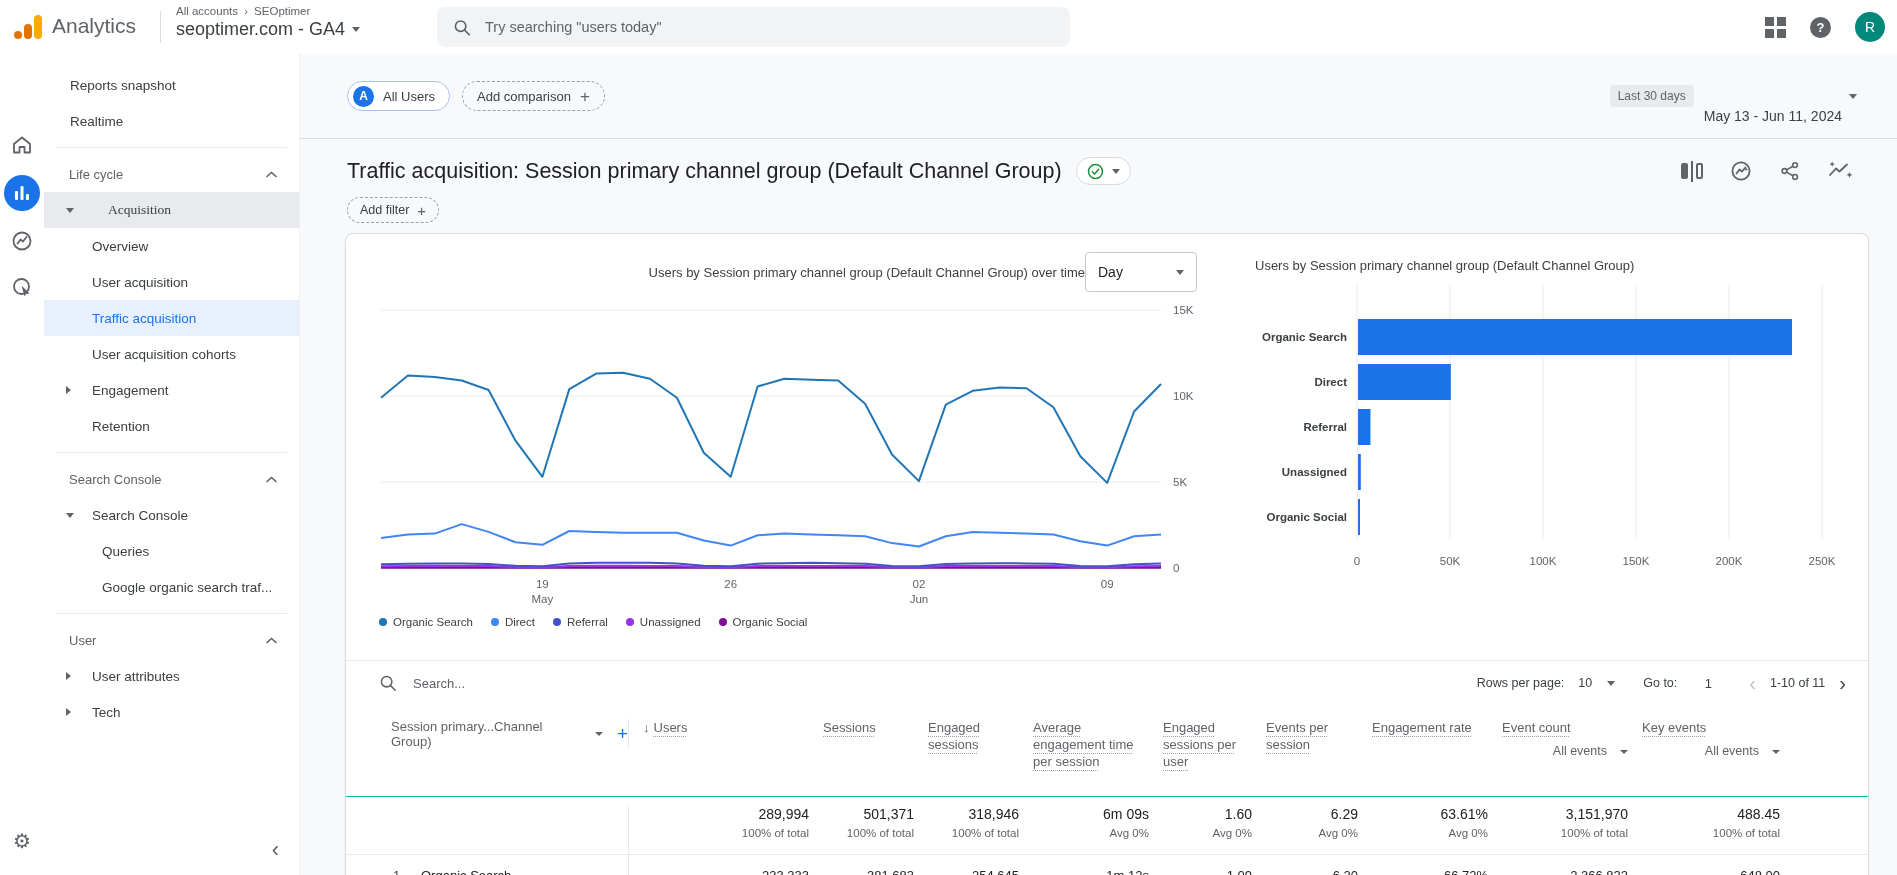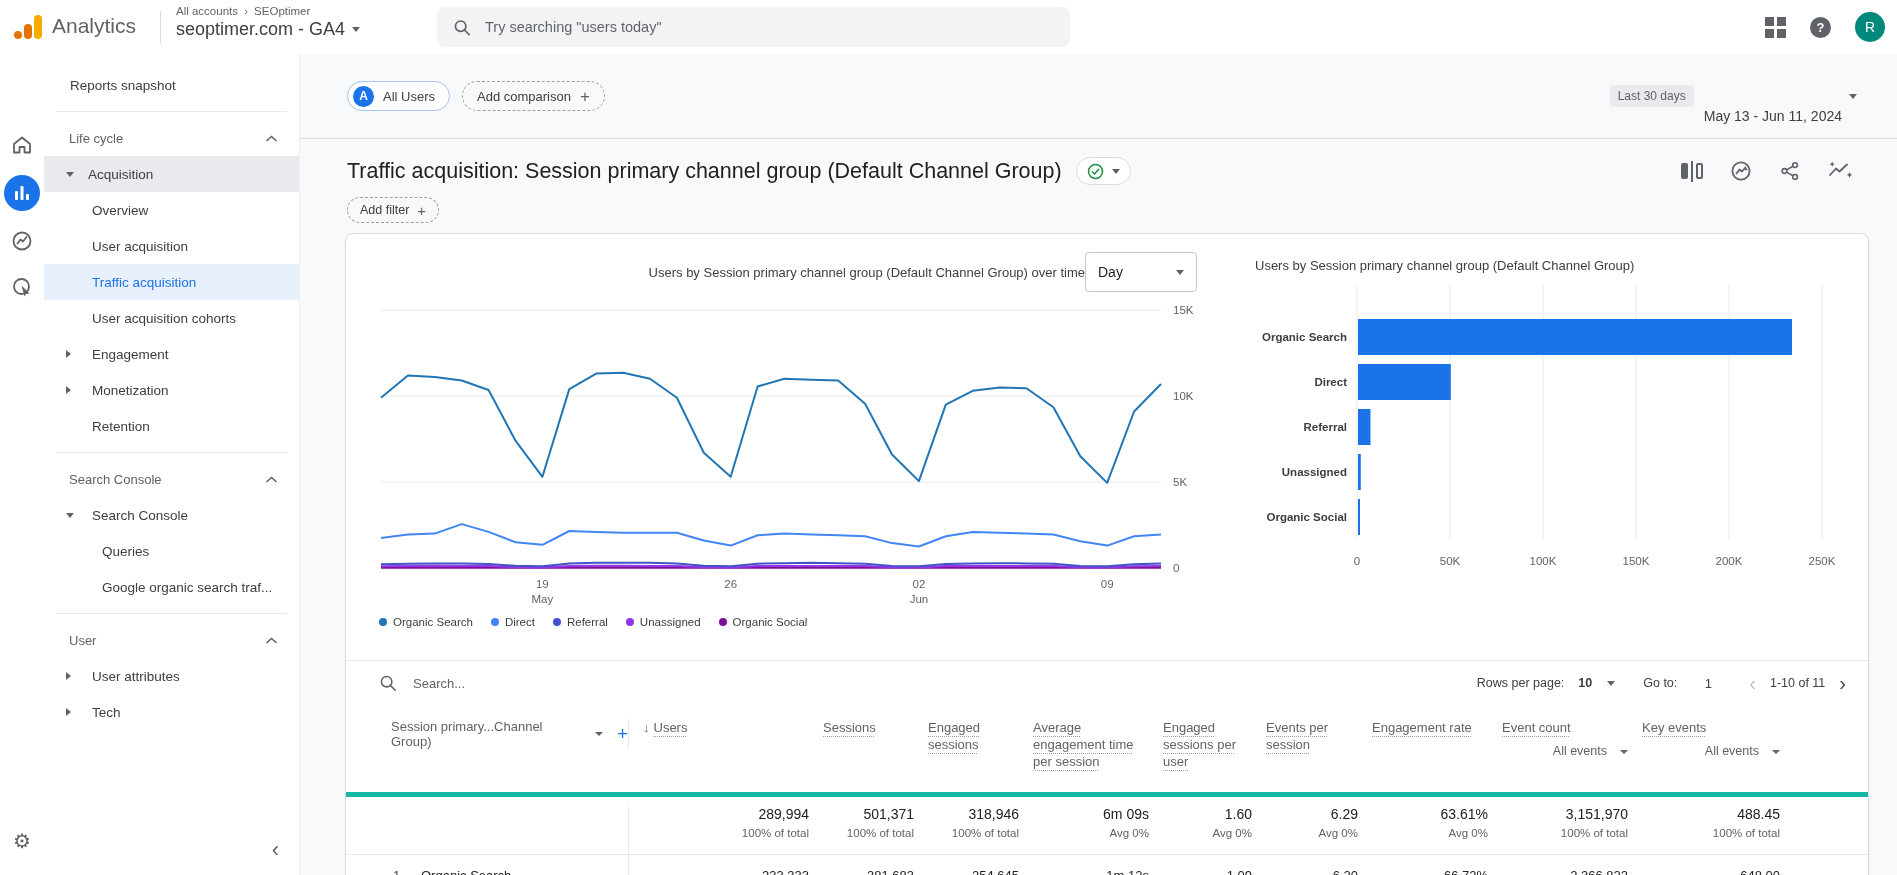--- a/index.html
+++ b/index.html
@@ -93,26 +93,26 @@
   .chart-right .chart-title { margin:10px 0 4px 2px; }
   svg text { font-family:"Liberation Sans", sans-serif; }
 
   
   .table { border-top:1px solid #e8eaed; }
   .search-row { height:44px; display:flex; align-items:center; padding:0 22px 0 33px; }
   .tsearch { display:flex; align-items:center; flex:1; }
   .tsearch input { border:none; outline:none; font-size:13px; color:#3c4043; margin-left:16px; width:300px; font-family:inherit; }
   .tsearch input::placeholder { color:#5f6368; }
   .pager { display:flex; align-items:center; font-size:12.5px; color:#3c4043; }
-  .pager .sel { display:flex; align-items:center; gap:8px; margin:0 28px 0 14px; cursor:pointer;font-weight:bold; }
+  .pager .sel { display:flex; align-items:center; gap:8px; margin:0 28px 0 14px; cursor:pointer; }
   .goto-input { width:30px; border:none; outline:none; font-size:13px; color:#3c4043; margin:0 26px 0 16px; background:transparent; text-align:center; font-family:inherit; }
   .page-prev { color:#bdc1c6; font-size:20px; margin-right:14px; cursor:default; }
   .page-next { color:#3c4043; font-size:20px; margin-left:14px; cursor:pointer; }
   .t-row { display:grid; grid-template-columns:42px 208px 180px 105px 105px 130px 103px 106px 130px 140px 152px minmax(0,1fr); padding:0 33px; }
-  .t-head { padding-top:14px; padding-bottom:12px; border-bottom:5px solid #14b8a6; min-height:92px; align-items:start; }
+  .t-head { padding-top:14px; padding-bottom:12px; border-bottom:1px solid #14b8a6; min-height:92px; align-items:start; }
   .dim-cell { grid-column:1 / 3; display:flex; align-items:center; gap:6px; font-size:13px; color:#5f6368; padding-left:12px; cursor:pointer; }
   .dim-plus { color:#1a73e8; font-size:19px; margin-left:8px; cursor:pointer; }
   .div-r { border-right:1px solid #e8eaed; }
   .th { text-align:left; font-size:13px; color:#5f6368; font-weight:500; line-height:17px; padding-left:14px; cursor:pointer; }
   .th-label { text-decoration:underline dotted #9aa0a6 1px; text-underline-offset:4px; }
   .th-sub { margin-top:7px; font-weight:400; font-size:12.5px; color:#5f6368; display:flex; justify-content:flex-end; align-items:center; gap:6px; }
   .sort-arrow { color:#5f6368; margin-right:4px; font-size:13px; text-decoration:none; display:inline-block; }
   .t-totals { height:58px; padding-top:9px; border-bottom:1px solid #e8eaed; }
   .tot-val { text-align:right; font-size:14px; color:#202124; }
   .tot-sub { margin-top:5px; font-size:11.5px; color:#5f6368; }
@@ -182,50 +182,49 @@
     <path d="M13 13 L21 21 L17.5 21.5 L16 24 Z" fill="#5f6368" transform="translate(-1.5,-2.5)"></path>
   </svg>
   <div class="rail-icon rail-gear">⚙</div>
 </div>
 
 <div class="sidebar">
   <div id="sidebar-sections">
       <div class="s-item">
         <span>Reports snapshot</span>
       </div>
+      <div class="s-item">
+        <span>Realtime</span>
+      </div>
       <div class="s-divider"></div>
       <div class="s-header">
         <span>Life cycle</span>
         <svg width="11" height="7" viewBox="0 0 11 7">
           <polyline points="1,5.5 5.5,1.5 10,5.5" fill="none" stroke="#5f6368" stroke-width="1.6" stroke-linecap="round"></polyline>
         </svg>
       </div>
-      <div class="s-item highlight indent-exp" style="padding-left: 44px;">
+      <div class="s-item highlight indent-exp" style="padding-left: 64px; font-family: Liberation Serif, serif;">
         <span class="tri tri-down"></span>
         <span>Acquisition</span>
       </div>
       <div class="s-item indent1">
         <span>Overview</span>
       </div>
       <div class="s-item indent1">
         <span>User acquisition</span>
       </div>
       <div class="s-item indent1 selected">
         <span>Traffic acquisition</span>
       </div>
       <div class="s-item indent1">
         <span>User acquisition cohorts</span>
       </div>
       <div class="s-item indent-exp" style="padding-left: 48px;">
         <span class="tri tri-right"></span>
         <span>Engagement</span>
-      </div>
-      <div class="s-item indent-exp" style="padding-left: 48px;">
-        <span class="tri tri-right"></span>
-        <span>Monetization</span>
       </div>
       <div class="s-item indent-exp" style="padding-left: 48px;">
         <span>Retention</span>
       </div>
       <div class="s-divider"></div>
       <div class="s-header">
         <span>Search Console</span>
         <svg width="11" height="7" viewBox="0 0 11 7">
           <polyline points="1,5.5 5.5,1.5 10,5.5" fill="none" stroke="#5f6368" stroke-width="1.6" stroke-linecap="round"></polyline>
         </svg>

